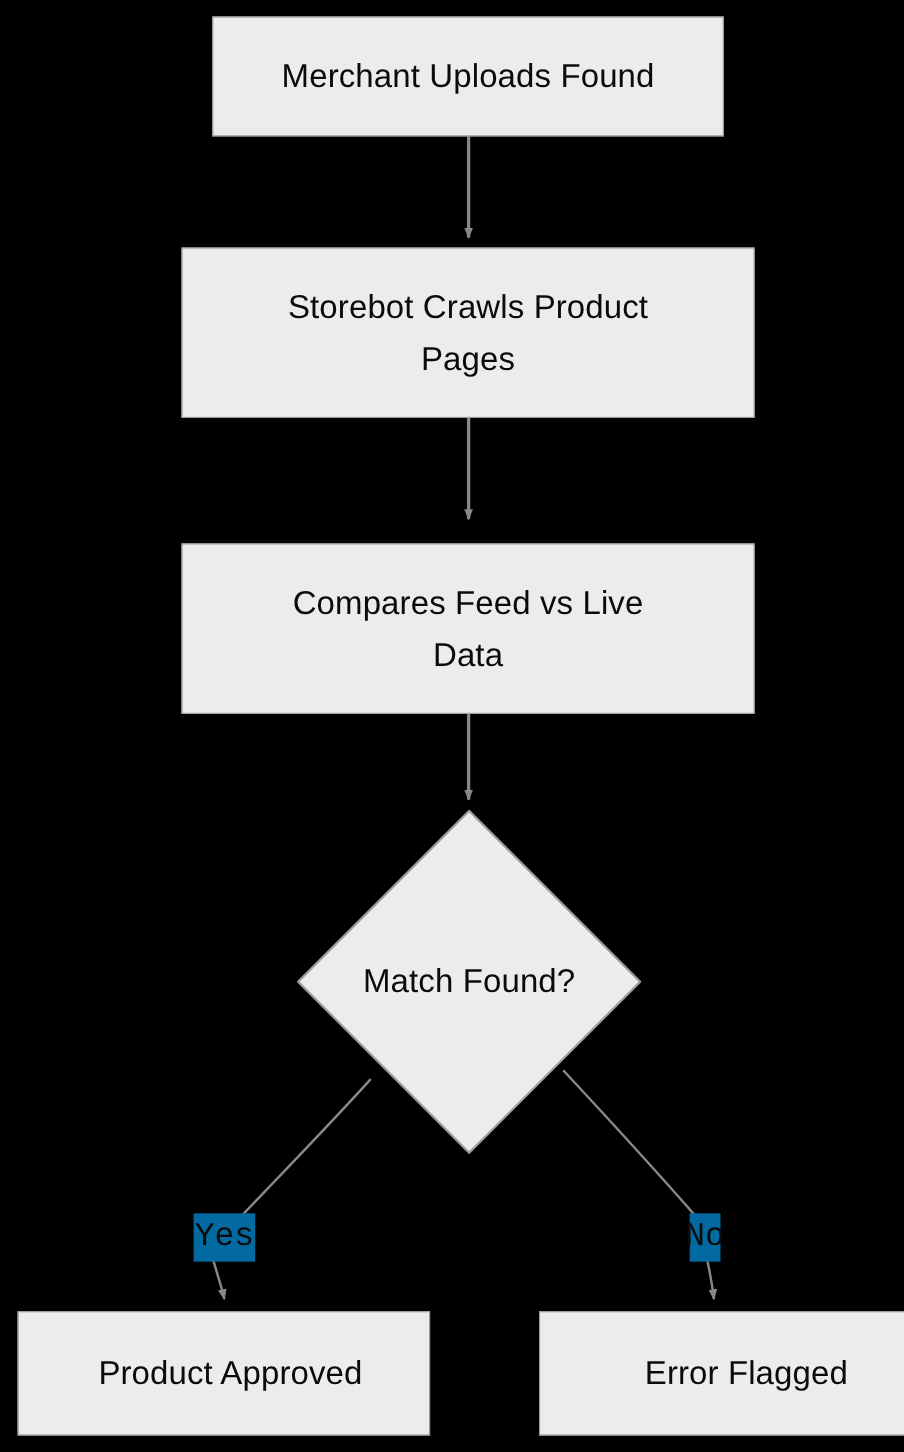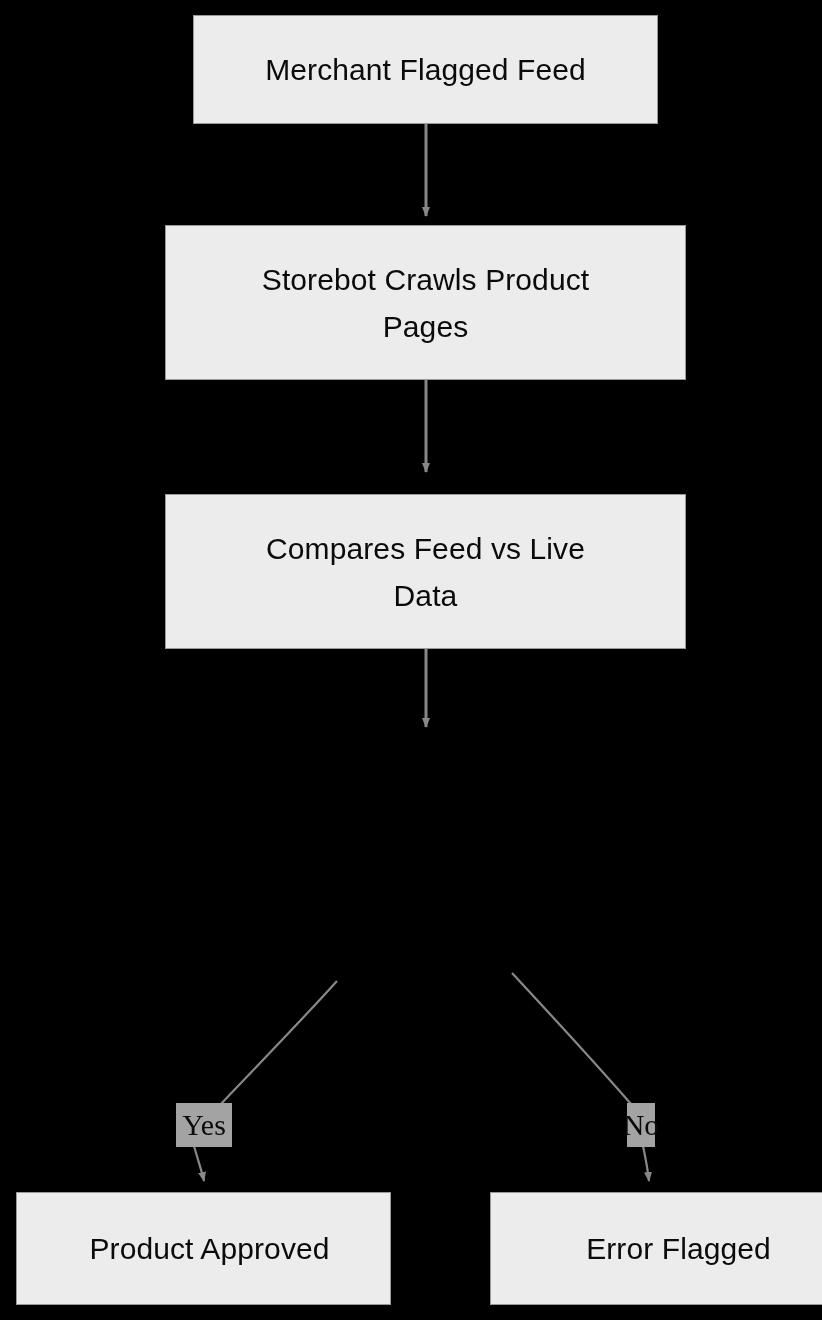--- a/index.html
+++ b/index.html
@@ -56,23 +56,23 @@
     position: absolute;
     left: 0;
     top: 0;
   }
   .decision .node-label {
     position: relative;
     z-index: 2;
   }
   .edge-label {
     position: absolute;
-    background: #a3a3a3;
+    background: #0369a1;
     color: #0B0B0B;
-    font-family: Liberation Serif, serif;
+    font-family: Liberation Mono, monospace;
     font-size: 30px;
     line-height: 30px;
     display: flex;
     align-items: center;
     justify-content: center;
     box-sizing: border-box;
     z-index: 3;
   }
 </style>
 </head>
@@ -96,33 +96,39 @@
     <path d="M337,981 C300,1022 255,1068 219,1106" stroke="#888888" stroke-width="2.2" fill="none"></path>
 
     <path d="M194,1146 C198,1160 202,1172 204,1181" stroke="#888888" stroke-width="2.2" fill="none" marker-end="url(#arrowhead)"></path>
 
     <path d="M512,973 C552,1016 603,1072 631,1104" stroke="#888888" stroke-width="2.2" fill="none"></path>
 
     <path d="M643,1146 C646,1160 648,1172 649,1181" stroke="#888888" stroke-width="2.2" fill="none" marker-end="url(#arrowhead)"></path>
   </svg>
 
   <div class="node" style="left:193px; top:15px; width:465px; height:109px;">
-    <span class="node-label">Merchant Flagged Feed</span>
+    <span class="node-label">Merchant Uploads Found</span>
   </div>
 
   <div class="node" style="left:165px; top:225px; width:521px; height:155px;">
     <span class="node-label">Storebot Crawls Product
 Pages</span>
   </div>
 
   <div class="node" style="left:165px; top:481px; width:521px; height:155px;margin-top:13px;">
     <span class="node-label">Compares Feed vs Live
 Data</span>
   </div>
 
+  <div class="decision" style="left:270px; top:736px;">
+    <svg width="313" height="313" viewBox="0 0 313 313" xmlns="http://www.w3.org/2000/svg">
+      <polygon points="156.5,1 312,156.5 156.5,312 1,156.5" fill="#ECECEC" stroke="#999999" stroke-width="2"></polygon>
+    </svg>
+    <span class="node-label">Match Found?</span>
+  </div>
 
   <div class="node" style="left:16px; top:1192px; width:375px; height:113px;padding-left:12px;">
     <span class="node-label">Product Approved</span>
   </div>
 
   <div class="node" style="left:490px; top:1192px; width:377px; height:113px;">
     <span class="node-label">Error Flagged</span>
   </div>
 
   <div class="edge-label" style="left:176px; top:1103px; width:56px; height:44px;">Yes</div>

